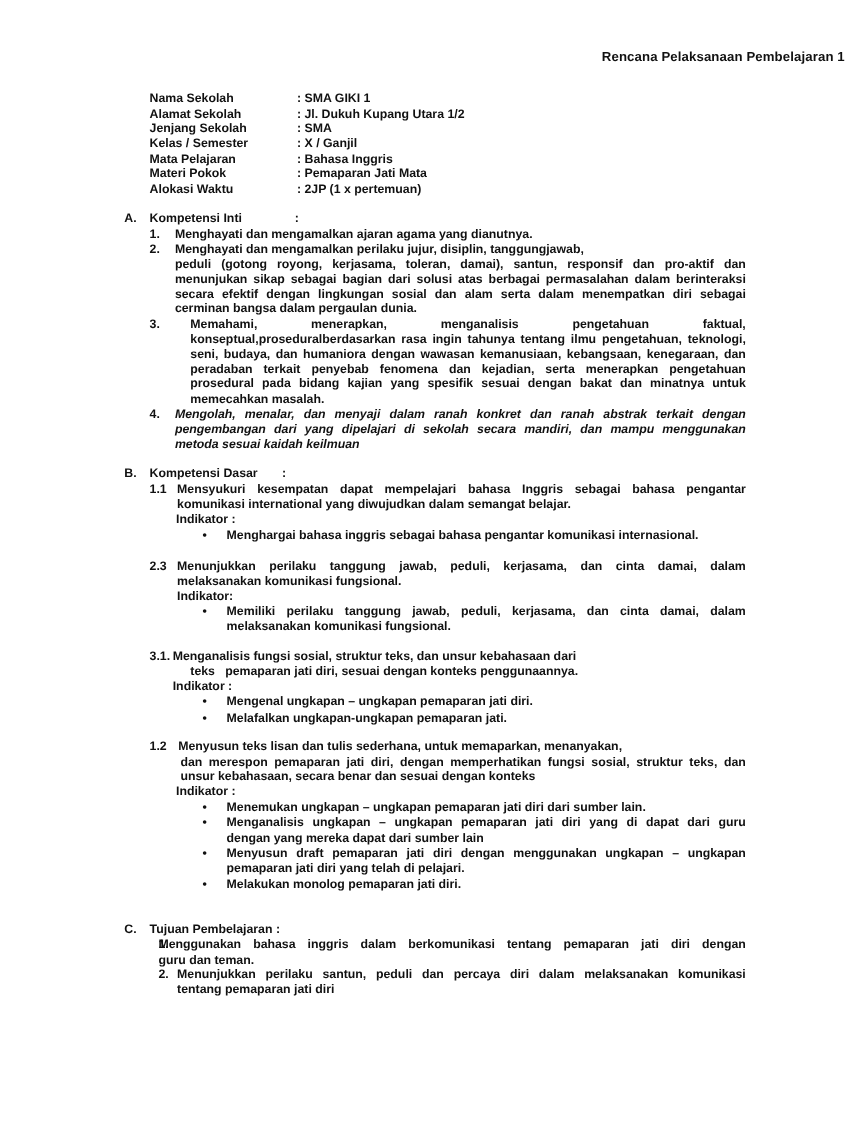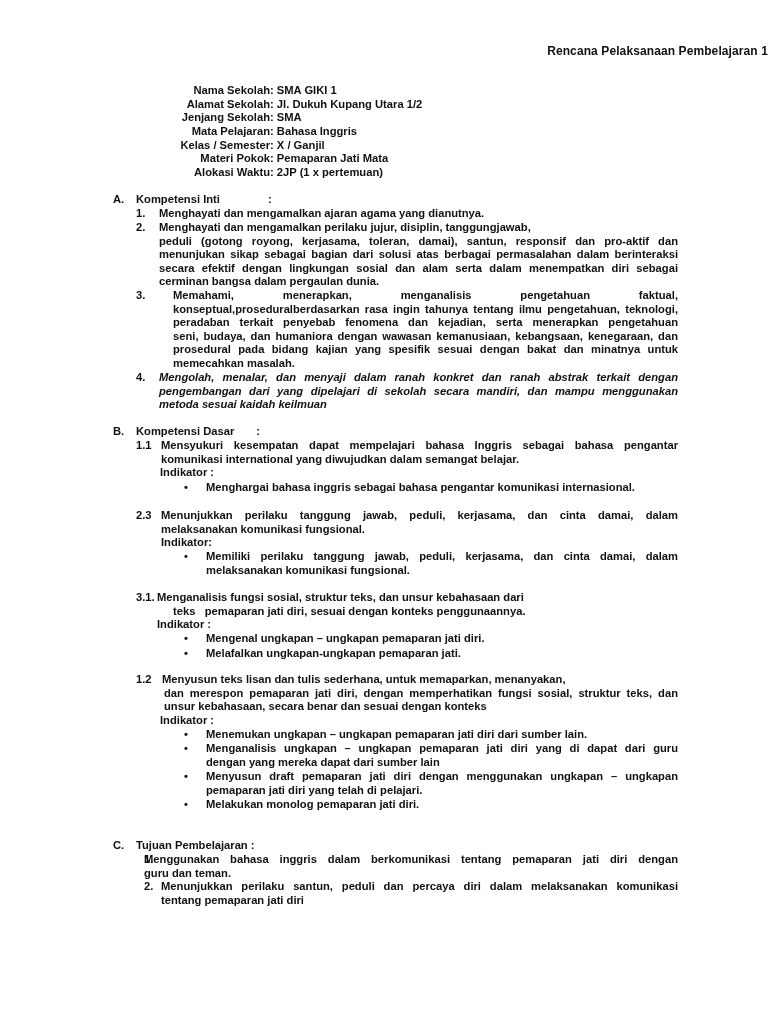--- a/index.html
+++ b/index.html
@@ -36,21 +36,21 @@
       position: absolute;
       left: 136px;
       top: 84px;
     }
     .id-row {
       display: flex;
       height: 13.7px;
       line-height: 13.7px;
       white-space: nowrap;
     }
-    .id-label { width: 134px; text-align: right; }
+    .id-label { width: 134px; }
     .id-value { }
 
     
     .section-head {
       position: absolute;
       left: 113px;
       white-space: nowrap;
       line-height: 13.6px;
     }
     .section-head .letter {
@@ -116,26 +116,26 @@
     </div>
     <div class="id-row">
       <span class="id-label">Alamat Sekolah</span>
       <span class="id-value">: Jl. Dukuh Kupang Utara 1/2</span>
     </div>
     <div class="id-row">
       <span class="id-label">Jenjang Sekolah</span>
       <span class="id-value">: SMA</span>
     </div>
     <div class="id-row">
+      <span class="id-label">Kelas / Semester</span>
+      <span class="id-value">: X / Ganjil</span>
+    </div>
+    <div class="id-row">
       <span class="id-label">Mata Pelajaran</span>
       <span class="id-value">: Bahasa Inggris</span>
-    </div>
-    <div class="id-row">
-      <span class="id-label">Kelas / Semester</span>
-      <span class="id-value">: X / Ganjil</span>
     </div>
     <div class="id-row">
       <span class="id-label">Materi Pokok</span>
       <span class="id-value">: Pemaparan Jati Mata</span>
     </div>
     <div class="id-row">
       <span class="id-label">Alokasi Waktu</span>
       <span class="id-value">: 2JP (1 x pertemuan)</span>
     </div>
   </div>
@@ -160,22 +160,22 @@
       <span class="just">secara efektif dengan lingkungan sosial dan alam serta dalam menempatkan diri sebagai</span>
       <span class="line">cerminan bangsa dalam pergaulan dunia.</span>
     </div>
   </div>
 
   <div class="item" style="left:136px; top:289px; width:542px;">
     <span class="num">3.</span>
     <div style="margin-left:37px;">
       <span class="just">Memahami, menerapkan, menganalisis pengetahuan faktual,</span>
       <span class="just">konseptual,proseduralberdasarkan rasa ingin tahunya tentang ilmu pengetahuan, teknologi,</span>
+      <span class="just">seni, budaya, dan humaniora dengan wawasan kemanusiaan,  kebangsaan, kenegaraan, dan</span>
       <span class="just">peradaban terkait penyebab fenomena dan kejadian, serta menerapkan pengetahuan</span>
-      <span class="just">seni, budaya, dan humaniora dengan wawasan kemanusiaan,  kebangsaan, kenegaraan, dan</span>
       <span class="just">prosedural pada bidang kajian yang spesifik sesuai dengan bakat dan minatnya untuk</span>
       <span class="line">memecahkan masalah.</span>
     </div>
   </div>
 
   <div class="item" style="left:136px; top:371px; width:542px;">
     <span class="num">4.</span>
     <div style="margin-left:23px;font-style:italic;">
       <span class="just">Mengolah, menalar, dan menyaji dalam ranah konkret dan ranah abstrak terkait dengan</span>
       <span class="just">pengembangan dari yang dipelajari di sekolah secara mandiri, dan mampu menggunakan</span>

